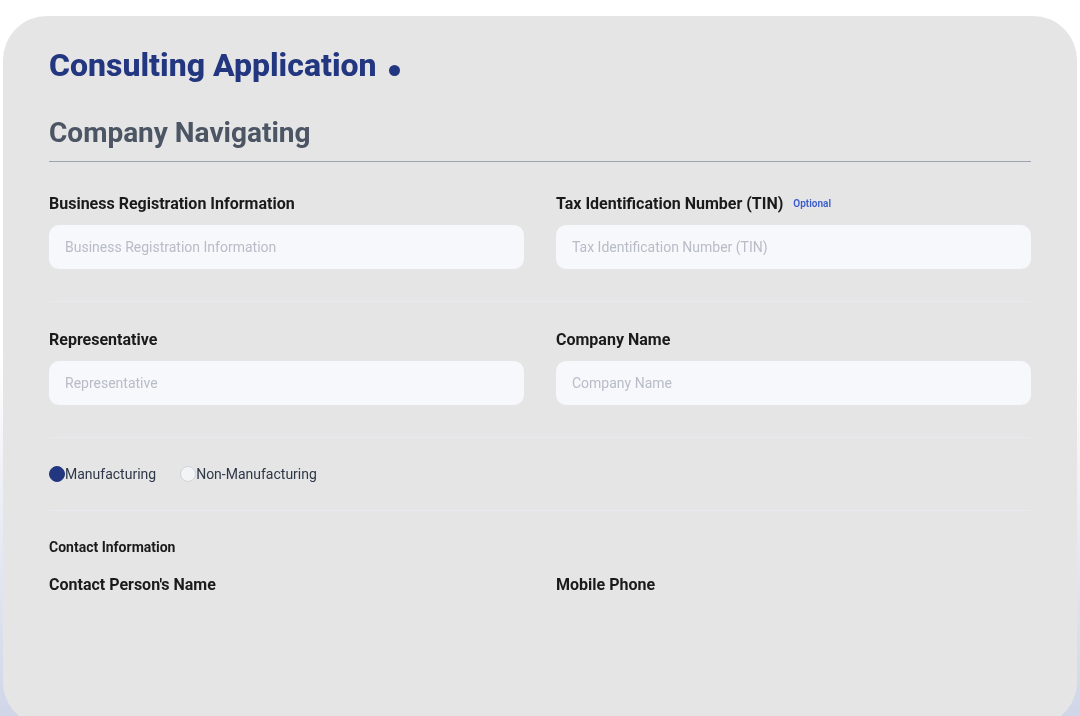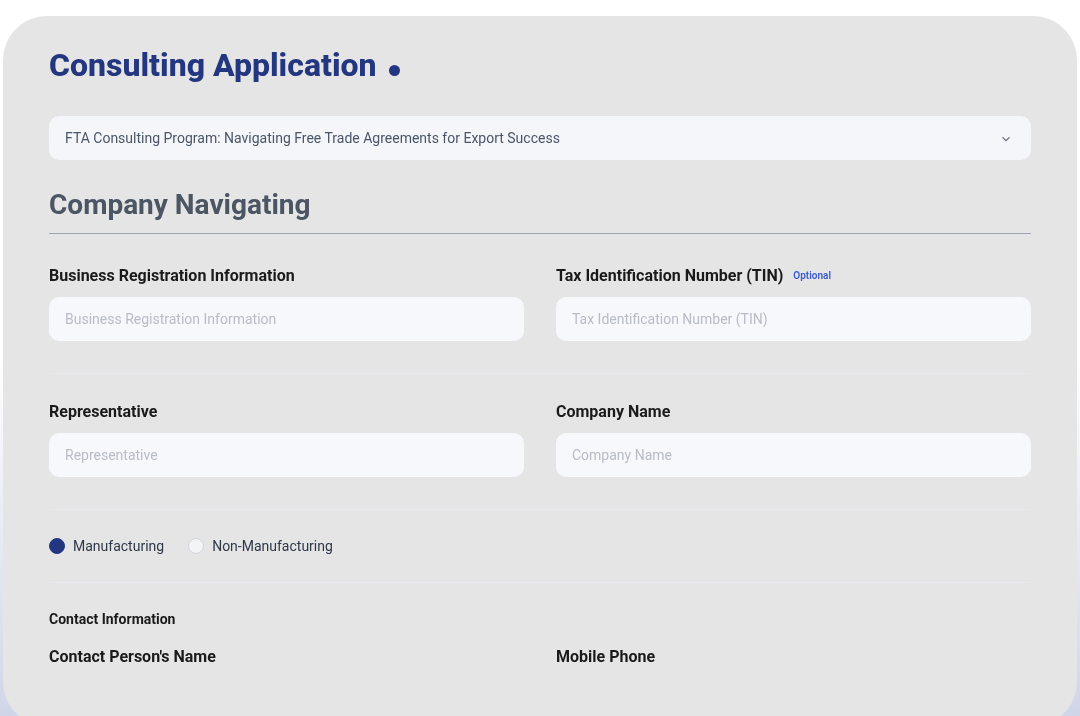--- a/index.html
+++ b/index.html
@@ -150,21 +150,21 @@
     .radio-group {
       display: flex;
       gap: 24px;
       align-items: center;
       margin-top: 14px;
     }
     
     .radio-item {
       display: flex;
       align-items: center;
-      gap: 8px;
+      gap: 0;
       cursor: pointer;
     }
     
     .radio-circle {
       width: 16px;
       height: 16px;
       border-radius: 50%;
       border: 1px solid #d1d5db;
       background: #f3f4f6;
       display: flex;
@@ -205,28 +205,20 @@
 </head>
 <body>
 
 <div class="card">
   <h1 class="page-title">
     <span>Consulting Application</span>
     <span class="title-dot"></span>
   </h1>
 
   <div class="field-section">
-    <div class="select-wrapper">
-      <div class="select-input">FTA Consulting Program: Navigating Free Trade Agreements for Export Success</div>
-      <span class="chevron-down">
-        <svg viewBox="0 0 24 24">
-            <polyline points="6 9 12 15 18 9"></polyline>
-          </svg>
-      </span>
-    </div>
   </div>
 
   <h2 class="section-heading">Company Navigating</h2>
   <hr class="section-divider">
 
   <div class="form-row">
     <div class="form-col">
       <div class="field-label">Business Registration Information</div>
       <input type="text" class="text-input" placeholder="Business Registration Information" style="">
     </div>

